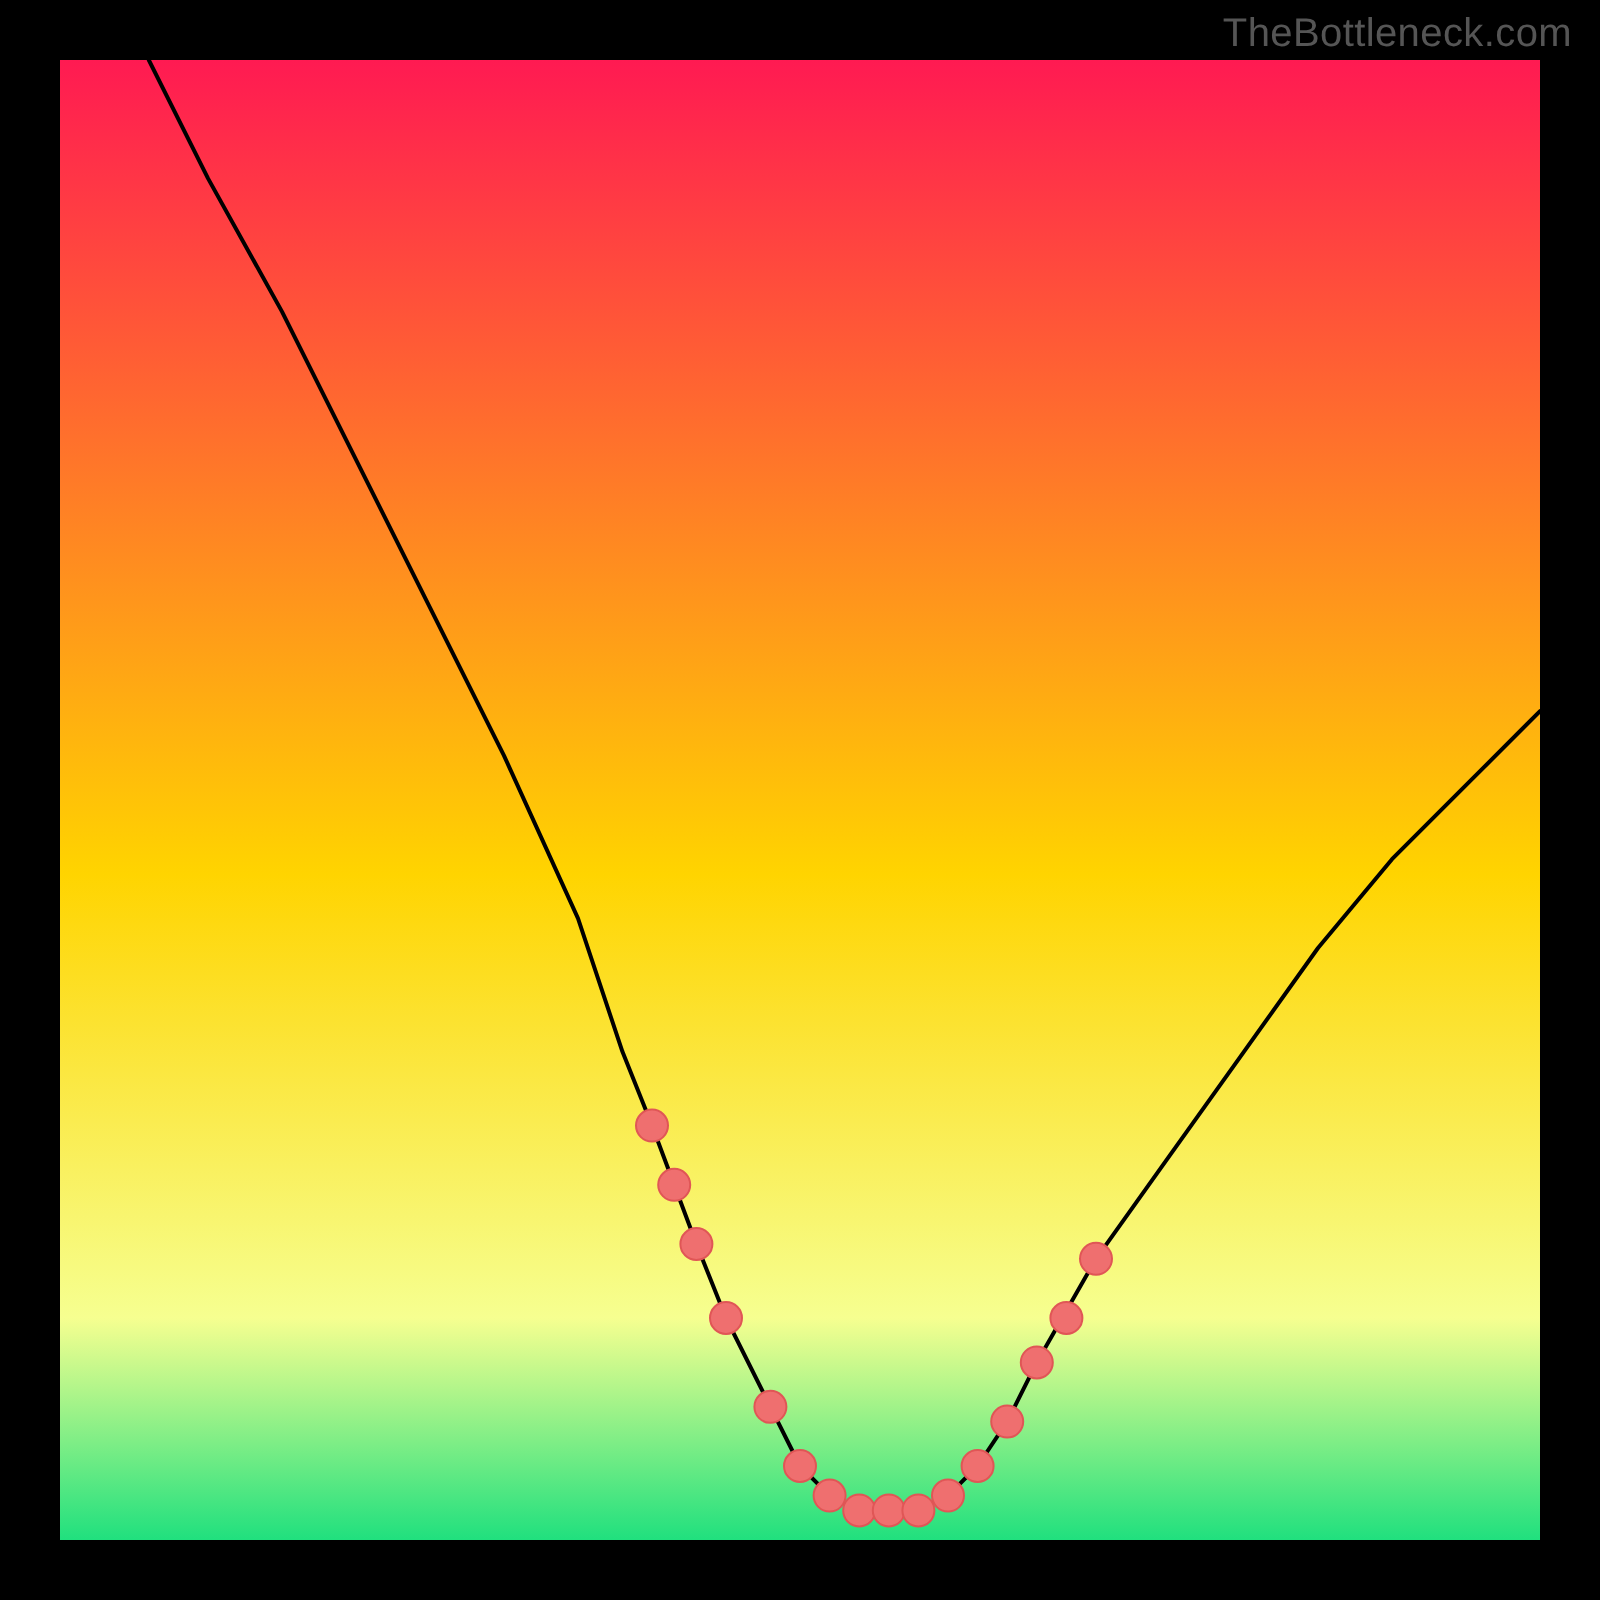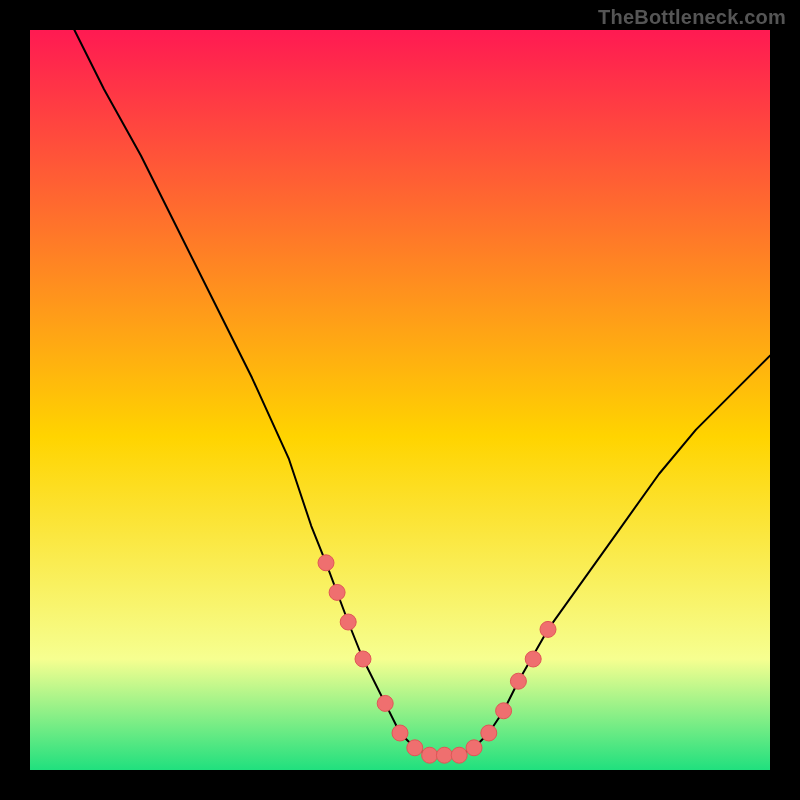--- a/index.html
+++ b/index.html
@@ -28,21 +28,21 @@
     display: block;
     width: 740px;
     height: 740px;
   }
   .watermark {
     position: absolute;
     top: 6px;
     right: 14px;
     color: #555;
     font-size: 20px;
-    font-weight: 700;
+    font-weight: 400;
     letter-spacing: 0.2px;
     user-select: none;
   }
 </style>
 </head>
 <body>
 
 <div class="frame">
   <div class="watermark">TheBottleneck.com</div>
 

